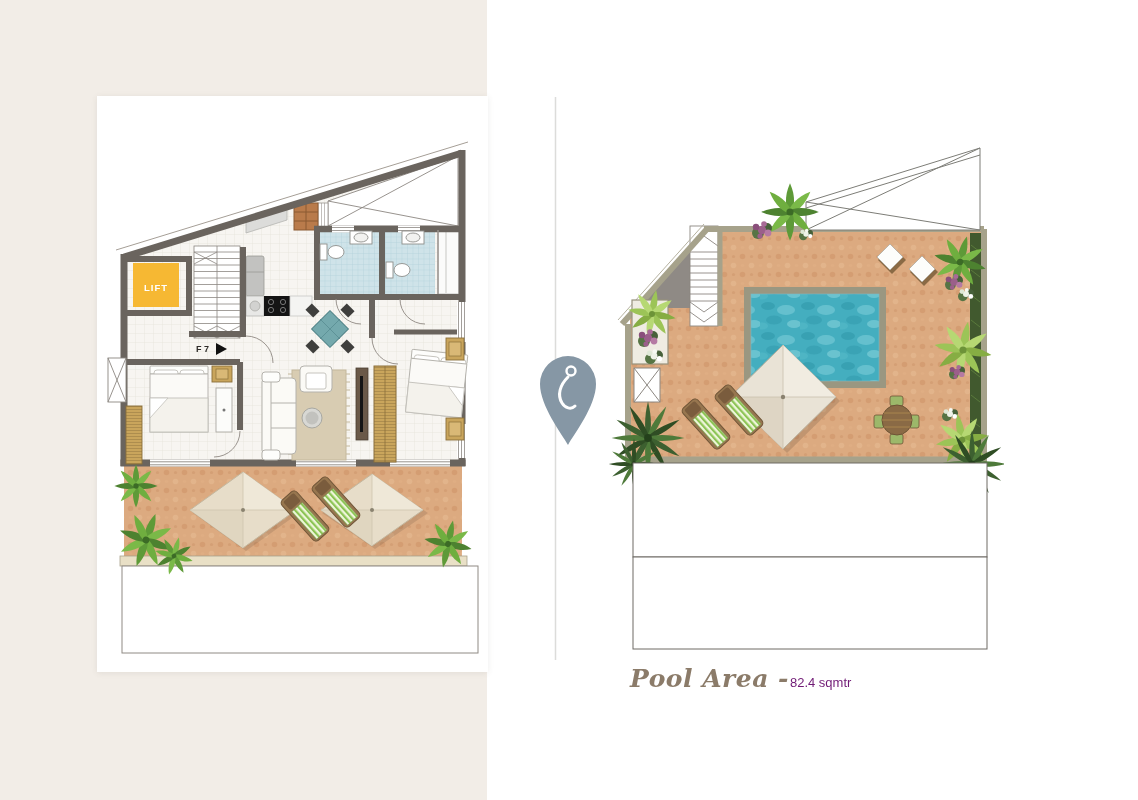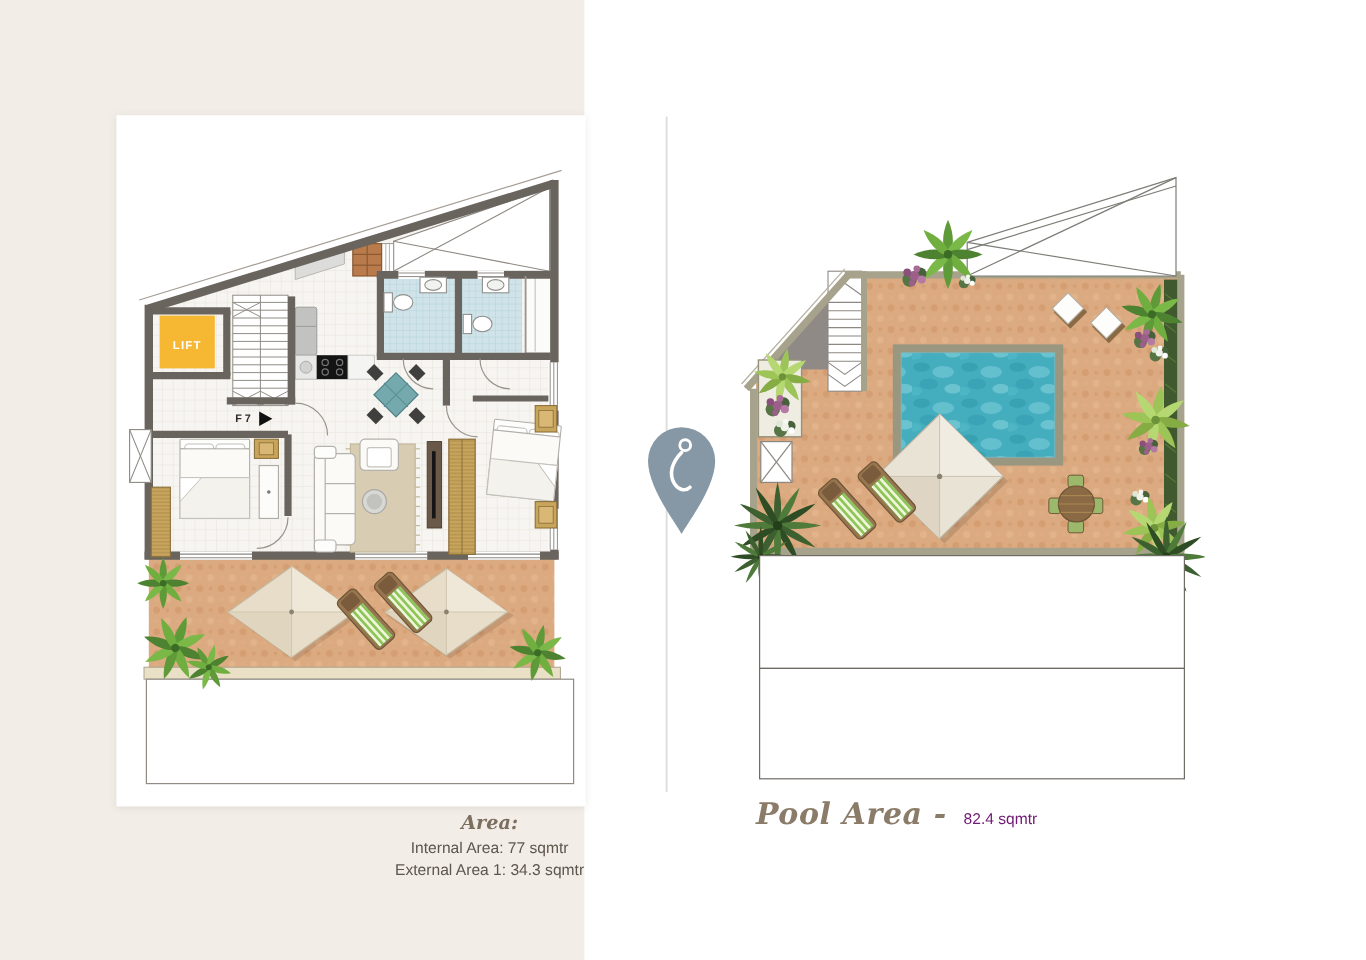--- a/index.html
+++ b/index.html
@@ -9,21 +9,21 @@
   .card{position:absolute;left:97px;top:96px;width:391px;height:576px;background:#ffffff;
         box-shadow:0 1px 6px rgba(90,80,70,.10);}
   svg.draw{position:absolute;left:0;top:0;}
   .title-left{position:absolute;left:128px;top:681px;width:280px;
       font-family:"DejaVu Serif",serif;font-style:italic;font-weight:bold;
       font-size:25px;line-height:35px;color:#8b7b69;letter-spacing:.5px;}
   .area-block{position:absolute;left:318px;top:676px;width:180px;text-align:center;color:#5d564d;}
   .area-heading{font-family:"DejaVu Serif",serif;font-style:italic;font-weight:bold;
       font-size:16px;color:#7c6f60;margin-bottom:3px;}
   .area-line{font-size:13px;line-height:18px;}
-  .pool-title{position:absolute;left:630px;top:664px;display:flex;align-items:baseline;gap:14px;text-align:right;}
+  .pool-title{position:absolute;left:630px;top:664px;display:flex;align-items:baseline;gap:1px;text-align:right;}
   .pool-title .script{font-family:"DejaVu Serif",serif;font-style:italic;font-weight:bold;
       font-size:25px;color:#8b7b69;letter-spacing:.5px;}
   .pool-title .val{font-size:13px;color:#701a75;}
   text.plan-label{font-family:"Liberation Sans",sans-serif;}
 </style>
 </head>
 <body>
 
 <div class="page">
   <div class="panel"></div>
@@ -508,23 +508,18 @@
 
     <line x1="555.5" y1="97" x2="555.5" y2="660" stroke="#dcdcda" stroke-width="1.5"></line>
     <g>
       <path d="M568,445 C562,434 540,406 540,384 A28,28 0 1 1 596,384 C596,406 574,434 568,445 Z" fill="#8697a5"></path>
       <circle cx="571" cy="371" r="4.5" fill="none" stroke="#ffffff" stroke-width="2.4"></circle>
       <path d="M568,377 C560,385 557,395 562,403 C565,408 571,410 575,406" fill="none" stroke="#ffffff" stroke-width="3" stroke-linecap="round"></path>
     </g>
   </svg>
 
 
-  <div class="area-block">
-    <div class="area-heading">Area:</div>
-    <div class="area-line">Internal Area: 77 sqmtr</div>
-    <div class="area-line">External Area 1: 34.3 sqmtr</div>
-  </div>
 
   <div class="pool-title">
     <span class="script">Pool Area -</span>
     <span class="val">82.4 sqmtr</span>
   </div>
 </div>
 
 </body></html>

